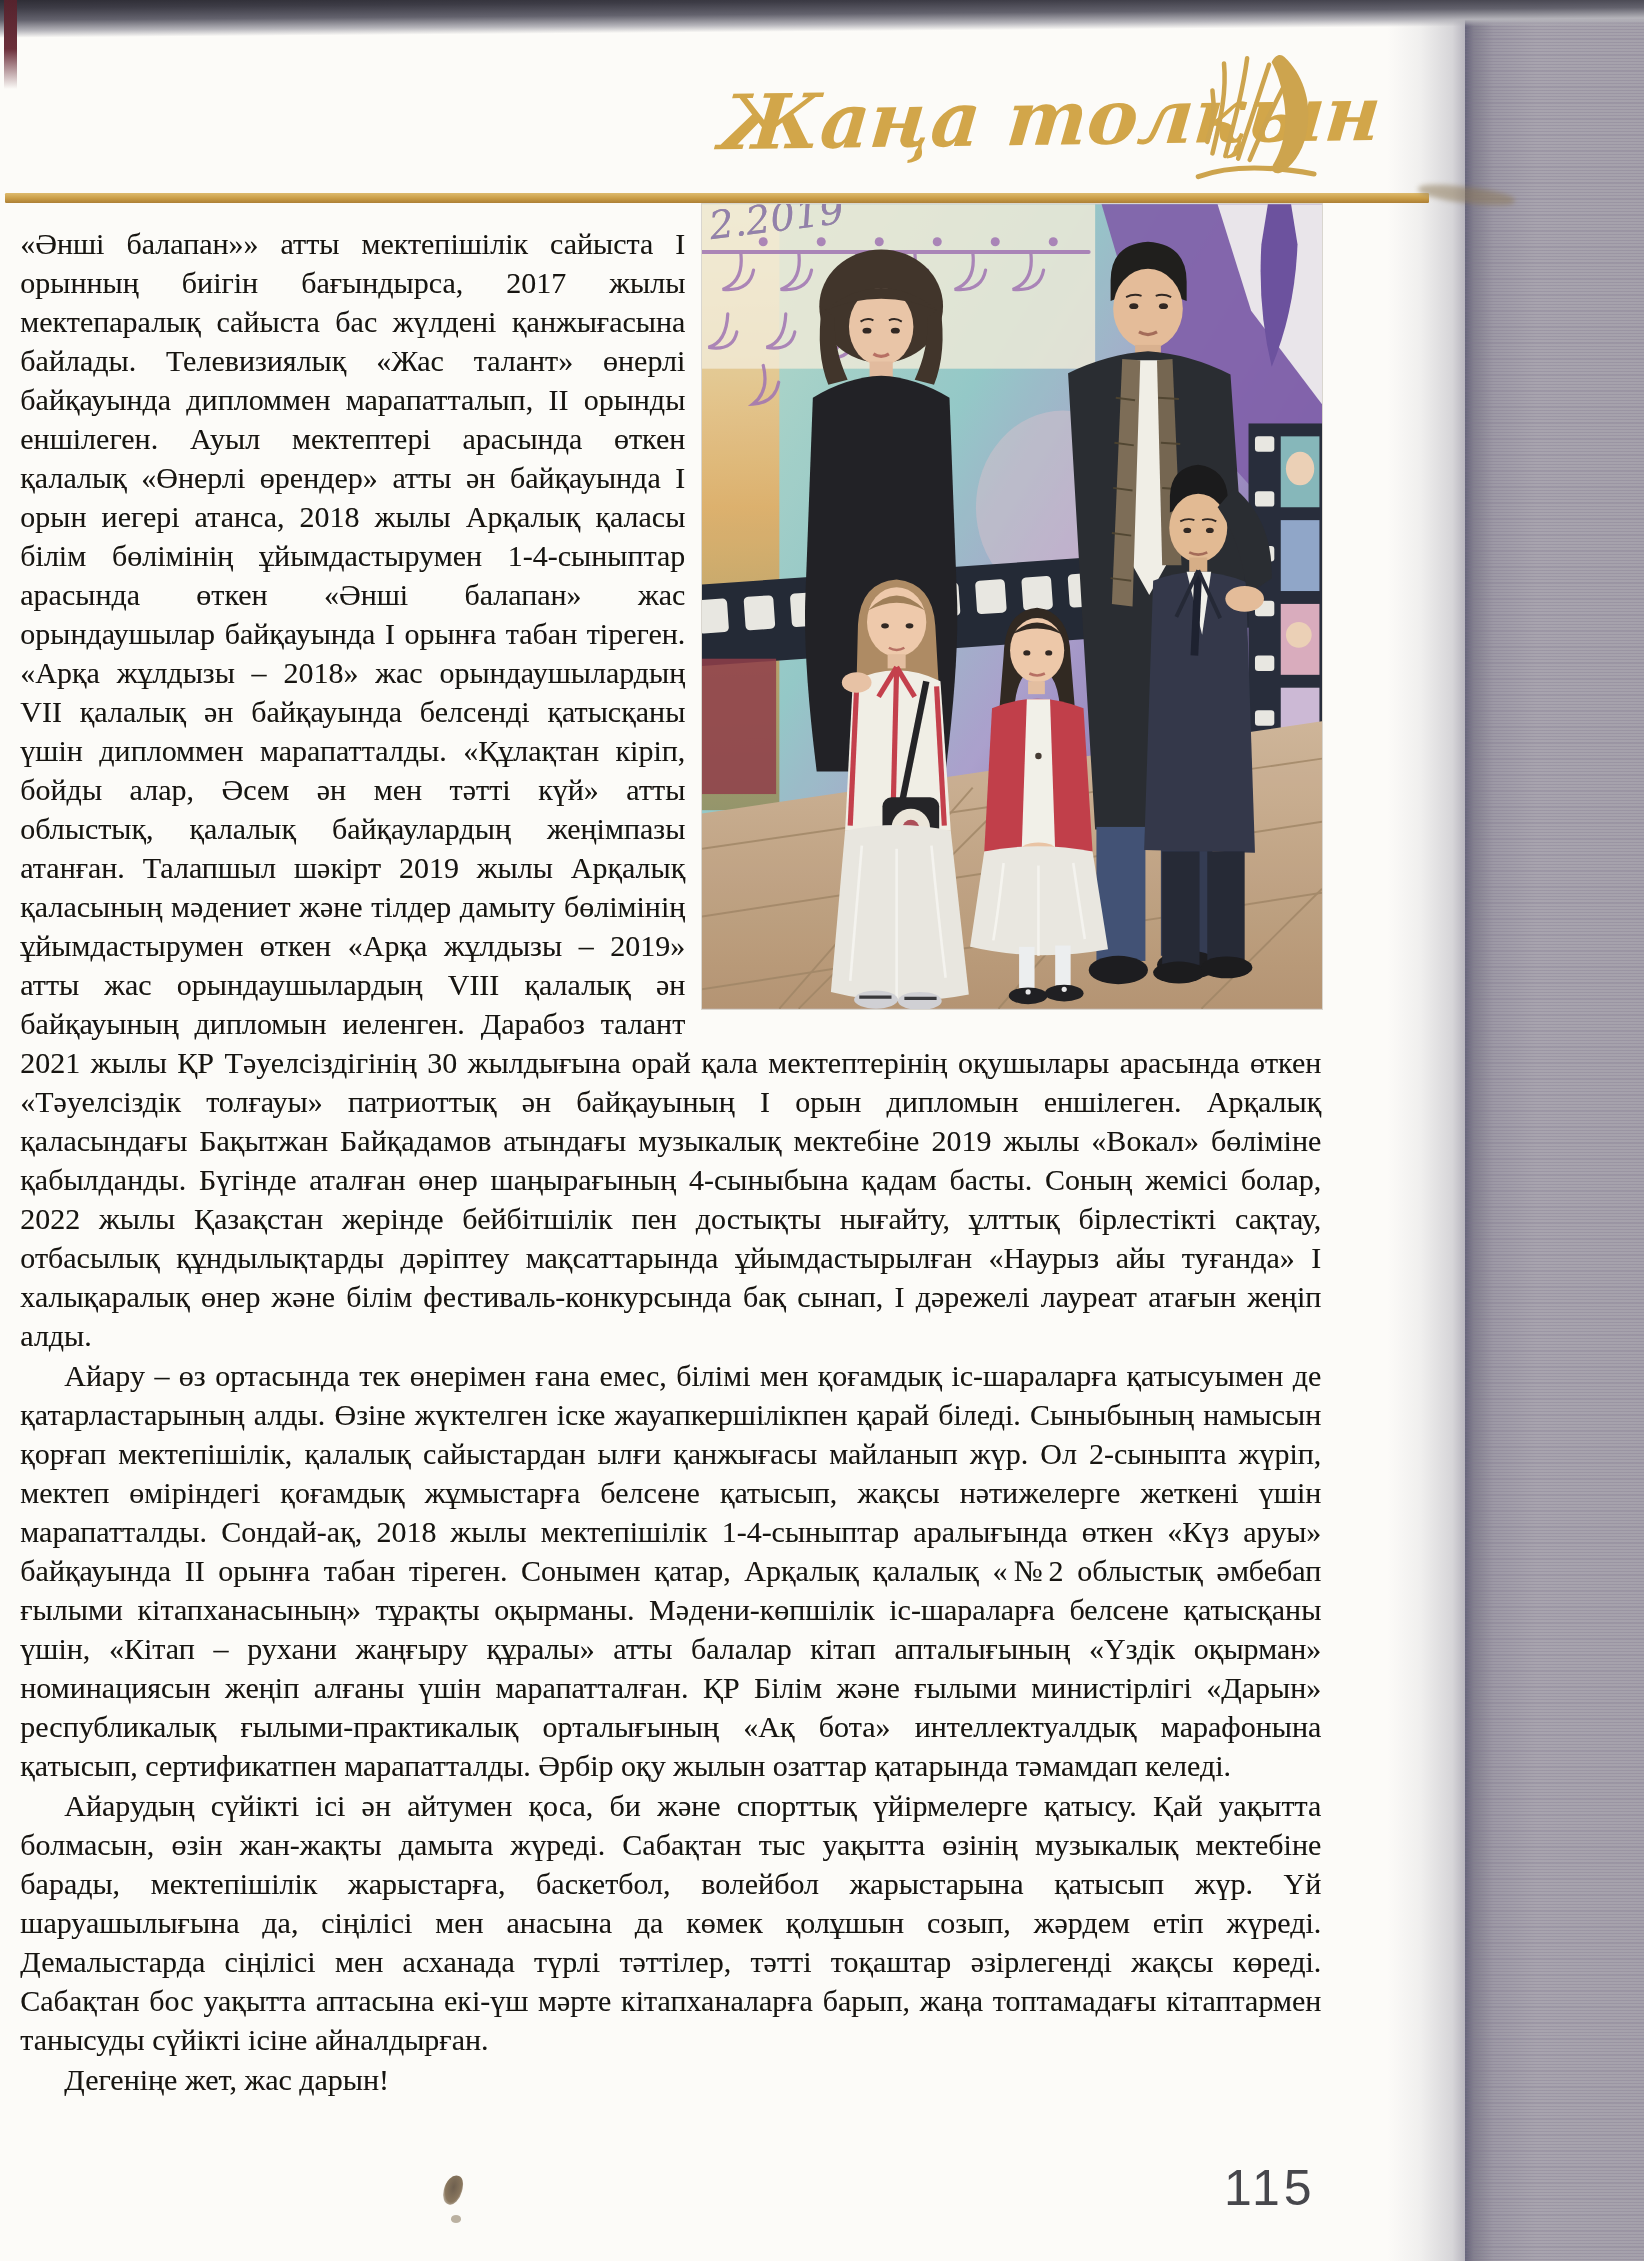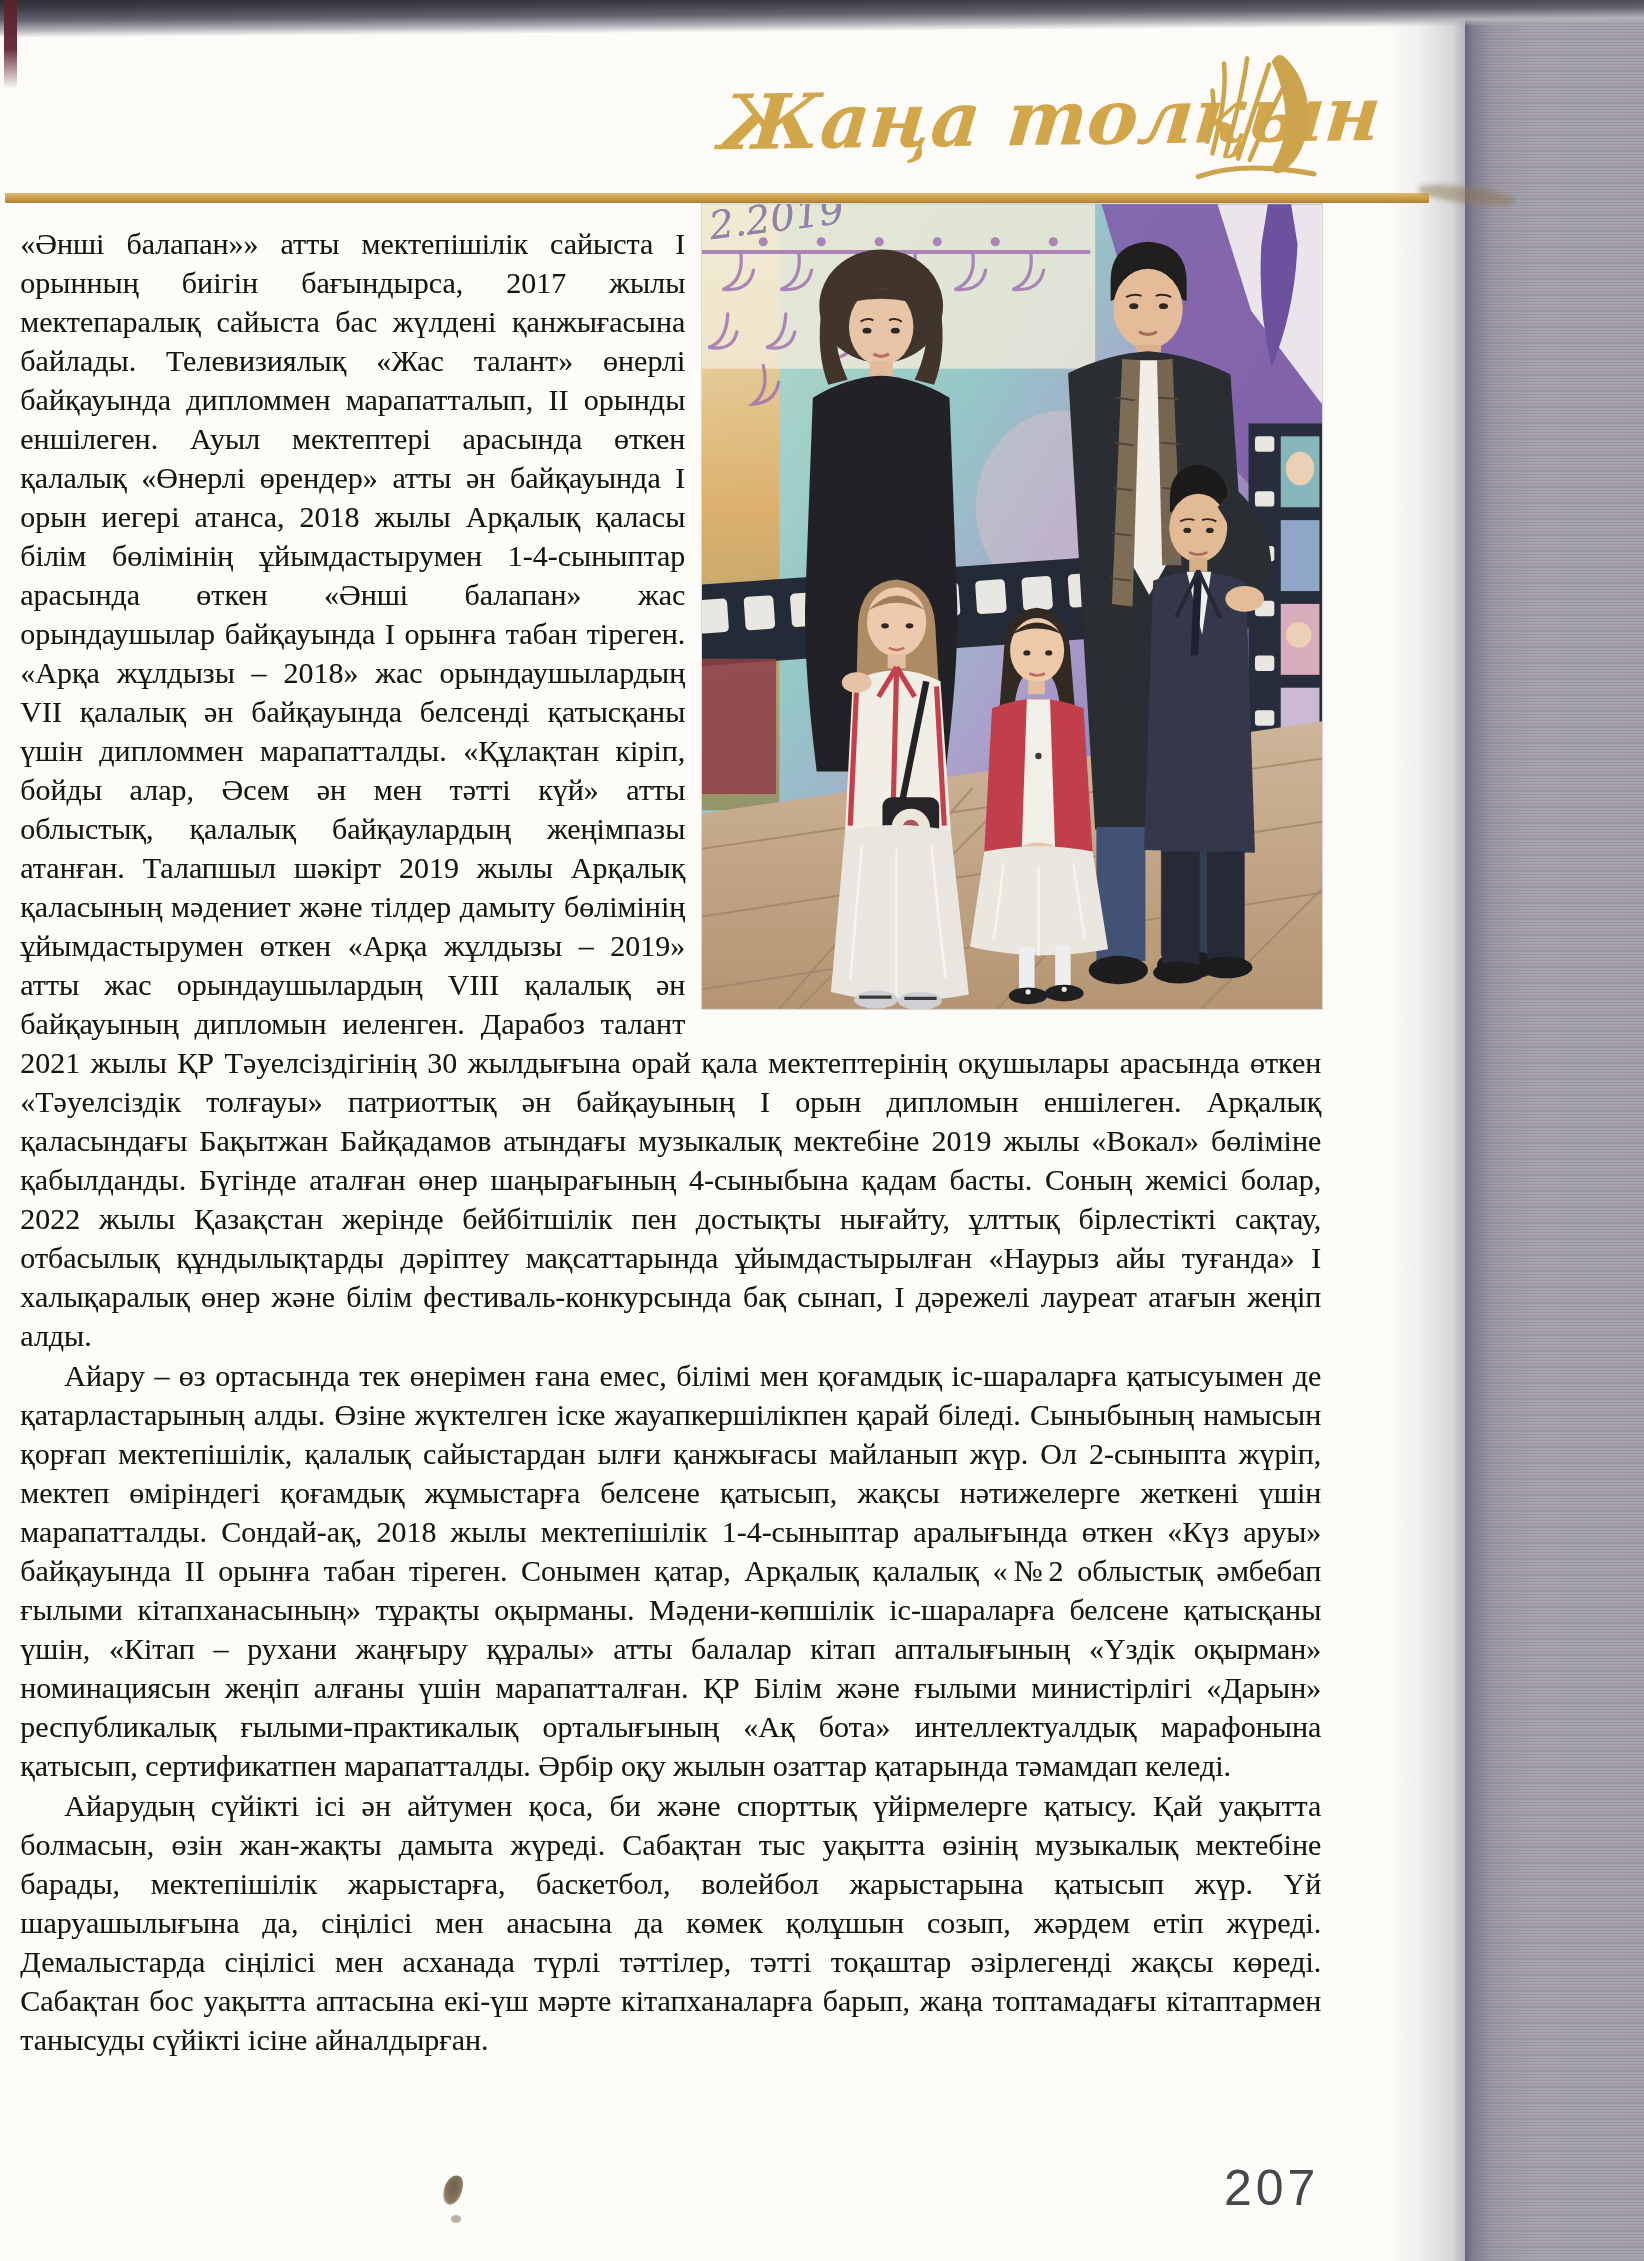--- a/index.html
+++ b/index.html
@@ -299,19 +299,20 @@
           </g>
 
           <rect x="0" y="0" width="962" height="1248" fill="#e8ddd0" opacity="0.07"></rect>
         </svg>
       </div>
     </div>
 
     <p class="first">«Әнші балапан»» атты мектепішілік сайыста I орынның биігін бағындырса, 2017 жылы мектепаралық сайыста бас жүлдені қанжығасына байлады. Телевизиялық «Жас талант» өнерлі байқауында дипломмен марапатталып, II орынды еншілеген. Ауыл мектептері арасында өткен қалалық «Өнерлі өрендер» атты ән байқауында I орын иегері атанса, 2018 жылы Арқалық қаласы білім бөлімінің ұйымдастырумен 1-4-сыныптар арасында өткен «Әнші балапан» жас орындаушылар байқауында I орынға табан тіреген. «Арқа жұлдызы – 2018» жас орындаушылардың VII қалалық ән байқауында белсенді қатысқаны үшін дипломмен марапатталды. «Құлақтан кіріп, бойды алар, Әсем ән мен тәтті күй» атты облыстық, қалалық байқаулардың жеңімпазы атанған. Талапшыл шәкірт 2019 жылы Арқалық қаласының мәдениет және тілдер дамыту бөлімінің ұйымдастырумен өткен «Арқа жұлдызы – 2019» атты жас орындаушылардың VIII қалалық ән байқауының дипломын иеленген. Дарабоз талант 2021 жылы ҚР Тәуелсіздігінің 30 жылдығына орай қала мектептерінің оқушылары арасында өткен «Тәуелсіздік толғауы» патриоттық ән байқауының I орын дипломын еншілеген. Арқалық қаласындағы Бақытжан Байқадамов атындағы музыкалық мектебіне 2019 жылы «Вокал» бөліміне қабылданды. Бүгінде аталған өнер шаңырағының 4-сыныбына қадам басты. Соның жемісі болар, 2022 жылы Қазақстан жерінде бейбітшілік пен достықты нығайту, ұлттық бірлестікті сақтау, отбасылық құндылықтарды дәріптеу мақсаттарында ұйымдастырылған «Наурыз айы туғанда» I халықаралық өнер және білім фестиваль-конкурсында бақ сынап, I дәрежелі лауреат атағын жеңіп алды.</p>
     <p>Айару – өз ортасында тек өнерімен ғана емес, білімі мен қоғамдық іс-шараларға қатысуымен де қатарластарының алды. Өзіне жүктелген іске жауапкершілікпен қарай біледі. Сыныбының намысын қорғап мектепішілік, қалалық сайыстардан ылғи қанжығасы майланып жүр. Ол 2-сыныпта жүріп, мектеп өміріндегі қоғамдық жұмыстарға белсене қатысып, жақсы нәтижелерге жеткені үшін марапатталды. Сондай-ақ, 2018 жылы мектепішілік 1-4-сыныптар аралығында өткен «Күз аруы» байқауында II орынға табан тіреген. Сонымен қатар, Арқалық қалалық «№2 облыстық әмбебап ғылыми кітапханасының» тұрақты оқырманы. Мәдени-көпшілік іс-шараларға белсене қатысқаны үшін, «Кітап – рухани жаңғыру құралы» атты балалар кітап апталығының «Үздік оқырман» номинациясын жеңіп алғаны үшін марапатталған. ҚР Білім және ғылыми министірлігі «Дарын» республикалық ғылыми-практикалық орталығының «Ақ бота» интеллектуалдық марафонына қатысып, сертификатпен марапатталды. Әрбір оқу жылын озаттар қатарында тәмамдап келеді.</p>
     <p>Айарудың сүйікті ісі ән айтумен қоса, би және спорттық үйірмелерге қатысу. Қай уақытта болмасын, өзін жан-жақты дамыта жүреді. Сабақтан тыс уақытта өзінің музыкалық мектебіне барады, мектепішілік жарыстарға, баскетбол, волейбол жарыстарына қатысып жүр. Үй шаруашылығына да, сіңілісі мен анасына да көмек қолұшын созып, жәрдем етіп жүреді. Демалыстарда сіңілісі мен асханада түрлі тәттілер, тәтті тоқаштар әзірлегенді жақсы көреді. Сабақтан бос уақытта аптасына екі-үш мәрте кітапханаларға барып, жаңа топтамадағы кітаптармен танысуды сүйікті ісіне айналдырған.</p>
+    <p>Дегеніңе жет, жас дарын!</p>
   </div>
 
-  <div class="page-number">207</div>
+  <div class="page-number">115</div>
   <div class="speck1"></div>
   <div class="speck2"></div>
 </div>
 
 
 </body></html>

